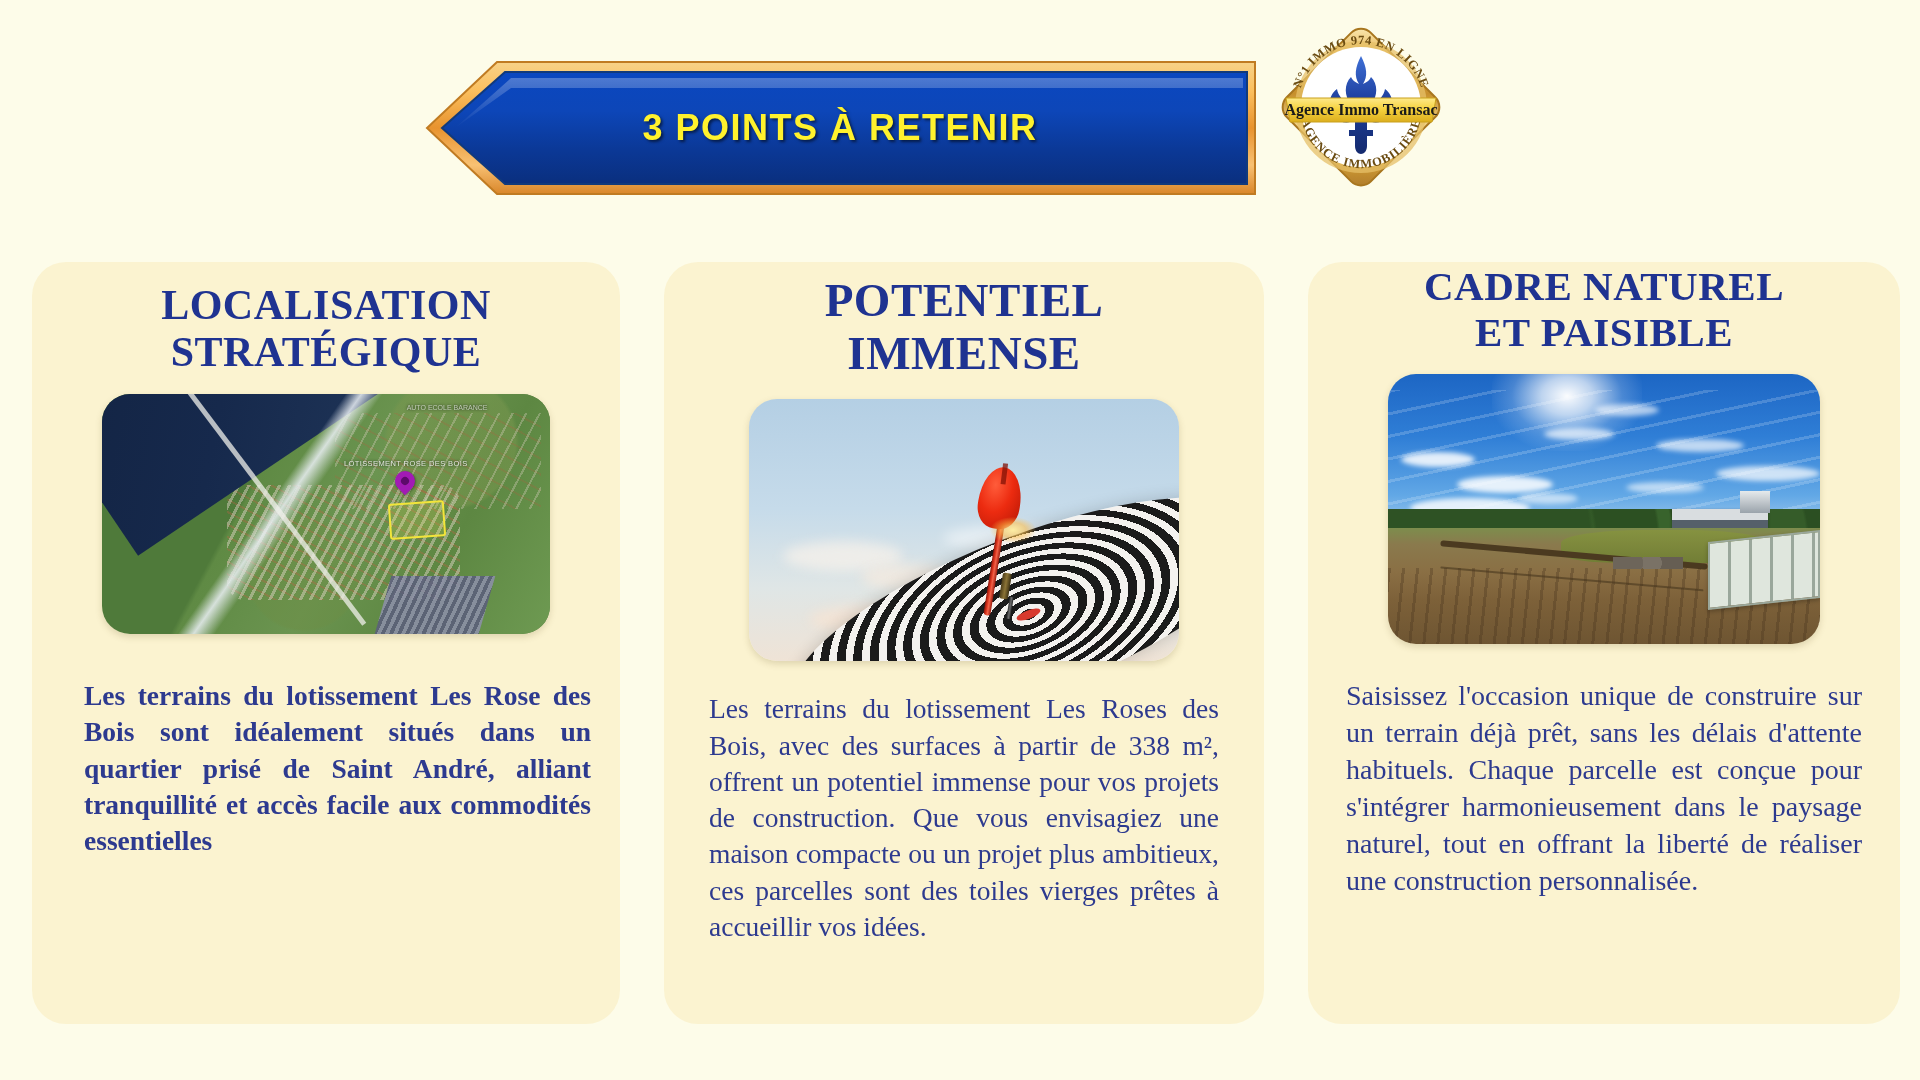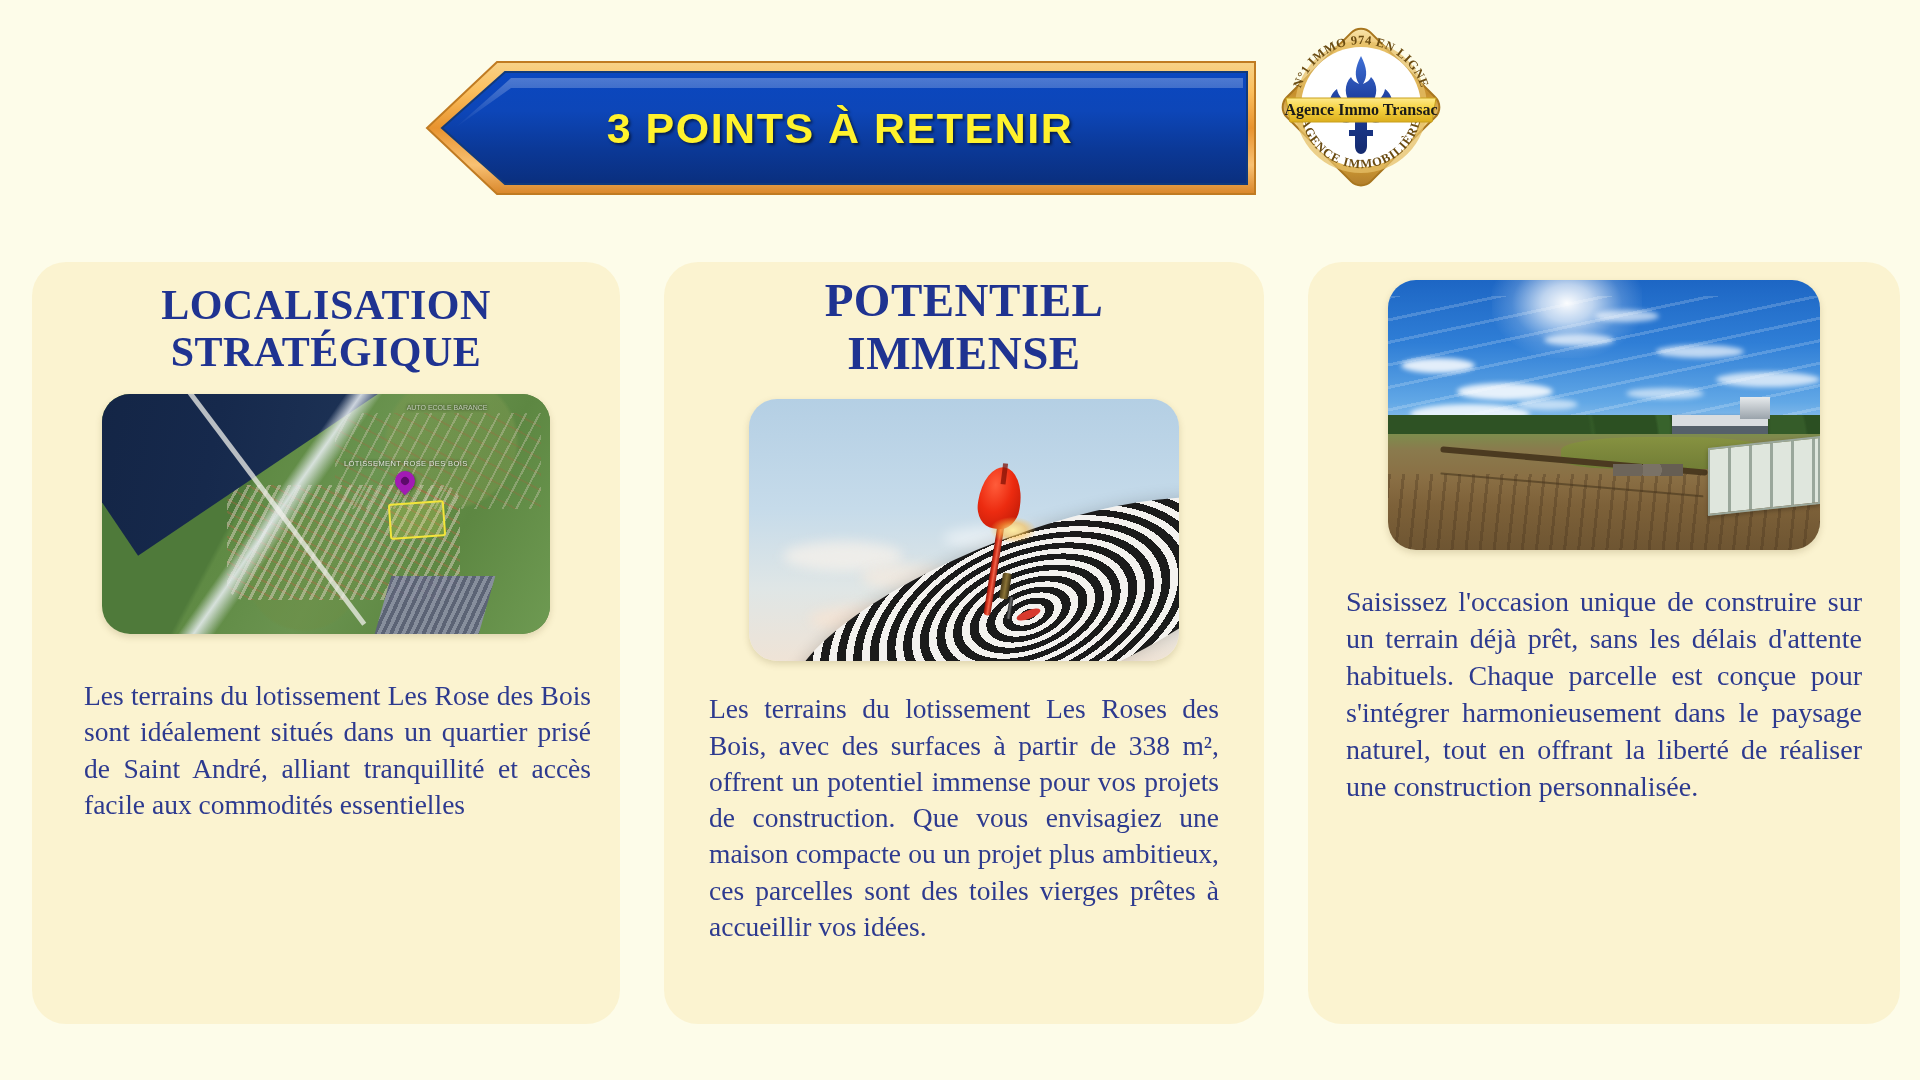--- a/index.html
+++ b/index.html
@@ -28,21 +28,21 @@
     position: absolute;
     left: 0;
     top: 0;
     width: 830px;
     height: 140px;
     display: flex;
     align-items: center;
     justify-content: center;
     font-family: "Liberation Sans", sans-serif;
     font-weight: bold;
-    font-size: 43px;
+    font-size: 36px;
     letter-spacing: 1.5px;
     color: #fff22d;
     text-shadow: 2px 2px 3px rgba(0,0,0,0.55);
     white-space: nowrap;
     pointer-events: none;
   }
 
   
   .badge {
     position: absolute;
@@ -98,21 +98,21 @@
   .photo-3 { width: 432px; height: 270px; margin-top: 18px; }
 
   .card-body {
     color: #2d3a8f;
     font-family: "Liberation Serif", serif;
     font-size: 27.5px;
     line-height: 1.32;
     text-align: justify;
     text-justify: inter-word;
   }
-  .card-1 .card-body { margin: 44px 29px 0 52px; }
+  .card-1 .card-body { margin: 44px 29px 0 52px; font-weight: bold; }
   .card-2 .card-body { margin: 30px 45px 4px 45px; }
   .card-3 .card-body { margin: 34px 38px 0 38px; font-size: 28px; }
 
   
   .aerial { width: 100%; height: 100%; position: relative; background: #4f7a3a; }
   .aerial-ocean {
     position: absolute; left: -28%; top: -32%; width: 115%; height: 120%;
     background: linear-gradient(135deg, #11213f 0%, #16294c 45%, #1d3255 70%, #21395e 100%);
     transform: rotate(-34deg);
     transform-origin: 0 0;
@@ -462,20 +462,22 @@
         <div class="dart-grip"></div>
         <div class="dart-tip"></div>
         <div class="dart-flight"></div>
         <div class="dart-glow"></div>
       </div>
     </div>
     <div class="card-body">Les terrains du lotissement Les Roses des Bois, avec des surfaces à partir de 338 m², offrent un potentiel immense pour vos projets de construction. Que vous envisagiez une maison compacte ou un projet plus ambitieux, ces parcelles sont des toiles vierges prêtes à accueillir vos idées.</div>
   </div>
 
   <div class="card card-3">
+    <div class="card-title">CADRE NATUREL
+ET PAISIBLE</div>
     <div class="photo photo-3">
       <div class="land-scene">
         <div class="land-sky"></div>
         <div class="streaks"></div>
         <div class="sun-flare"></div>
         <div class="sk-cloud sc1"></div>
         <div class="sk-cloud sc2"></div>
         <div class="sk-cloud sc3"></div>
         <div class="sk-cloud sc4"></div>
         <div class="sk-cloud sc5"></div>

